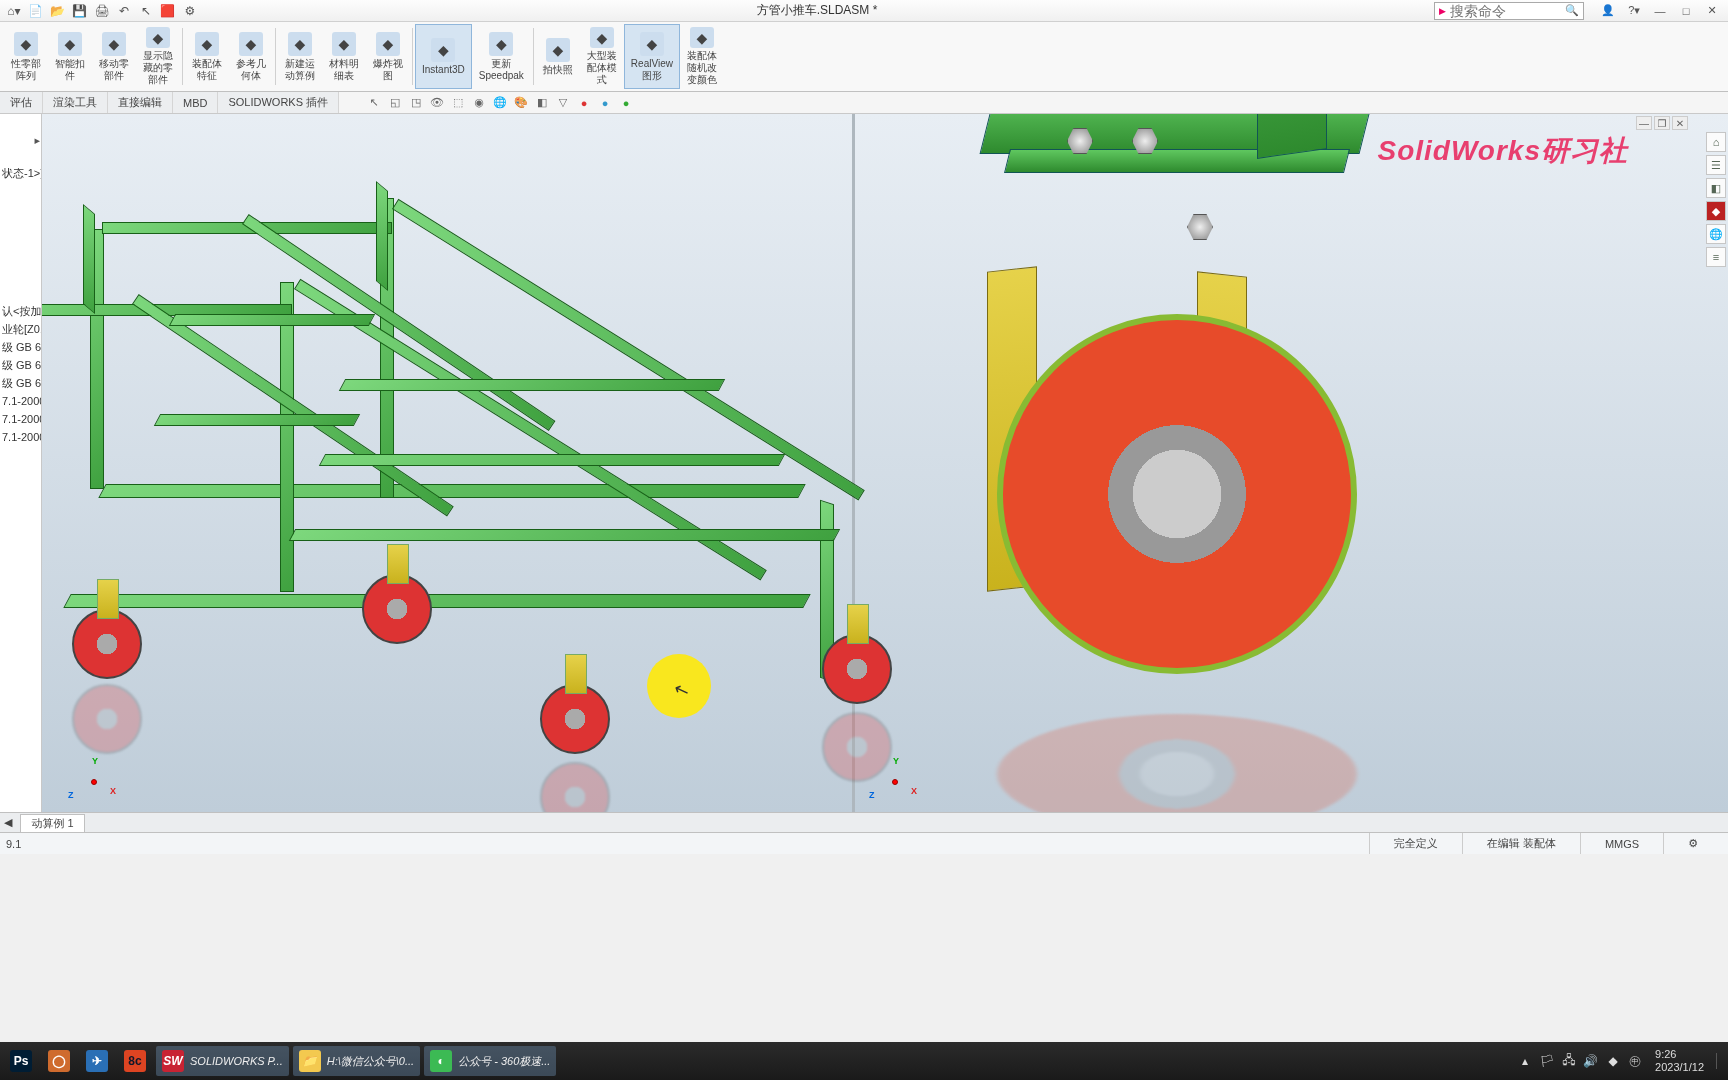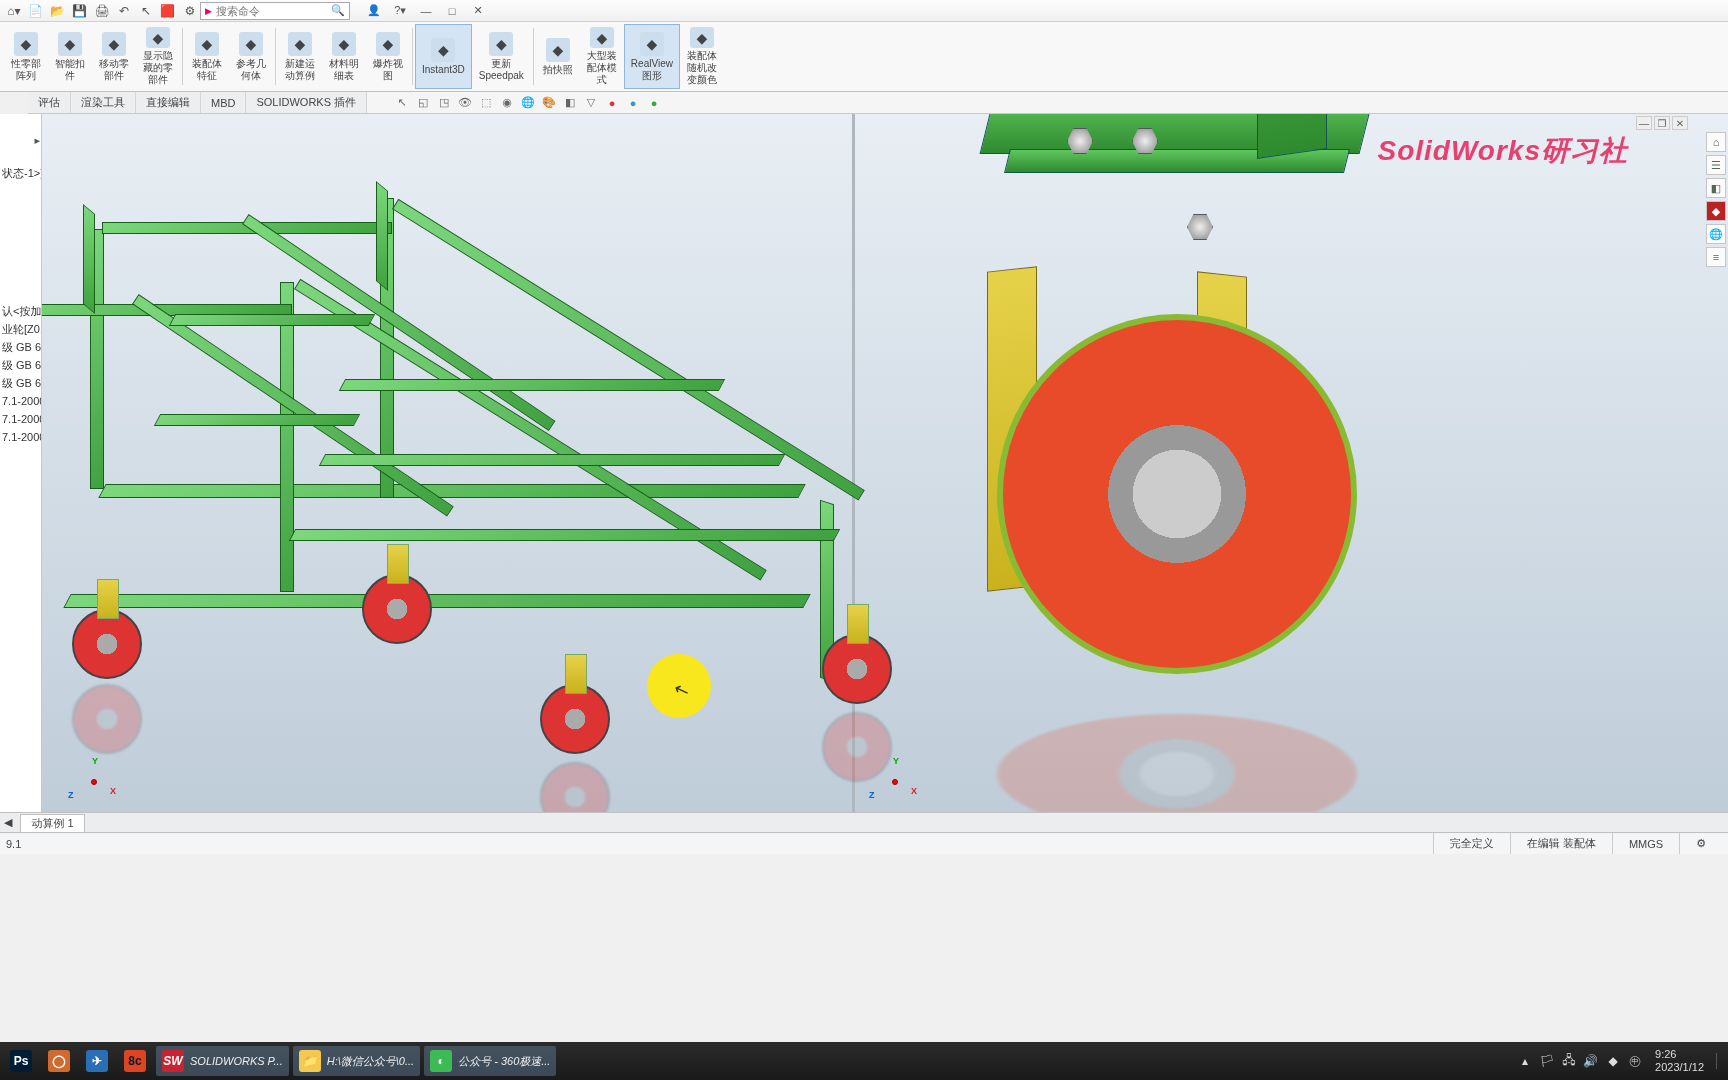--- a/index.html
+++ b/index.html
@@ -6,33 +6,33 @@
 body { width: 1728px; height: 1080px; background: #f0f0f0; overflow: hidden; position: relative; }
 
 
 .title-bar { height: 22px; background: linear-gradient(#fdfdfd,#f0f0f0); display: flex; align-items: center; padding: 0 4px; border-bottom: 1px solid #d0d0d0; }
 .title-bar .qat { display: flex; gap: 2px; }
 .title-bar .qat .ico { width: 20px; height: 18px; display: flex; align-items: center; justify-content: center; border: 1px solid transparent; cursor: pointer; font-size: 12px; color: #555; }
 .title-bar .doc-title { flex: 1; text-align: center; font-size: 12px; color: #333; }
 .title-bar .right-box { display: flex; align-items: center; gap: 4px; }
 .search-cmd { width: 150px; height: 18px; border: 1px solid #aaa; display: flex; align-items: center; padding: 0 4px; background: #fff; }
 .search-cmd .arrow { font-size: 9px; color: #e06; margin-right: 4px; }
-.search-cmd input { border: none; outline: none; width: 100%; font-size: 11px; color: #888; }
+.search-cmd input { border: none; outline: none; width: 100%; font-size: 14px; color: #888; }
 .win-btns { display: flex; gap: 2px; margin-left: 8px; }
 .win-btns span { width: 24px; height: 16px; display: flex; align-items: center; justify-content: center; font-size: 11px; color: #555; cursor: pointer;}
 
 
 .ribbon { height: 70px; background: #f8f8f8; border-bottom: 1px solid #c0c0c0; display: flex; padding: 2px 4px; }
 .ribbon .rbtn { display: flex; flex-direction: column; align-items: center; justify-content: center; padding: 2px 6px; min-width: 36px; border: 1px solid transparent; cursor: pointer; text-align: center; font-size: 10px; color: #444; line-height: 12px; }
 .ribbon .rbtn .ric { width: 24px; height: 24px; background: #cde; border-radius: 3px; margin-bottom: 2px; display:flex; align-items:center; justify-content:center; font-size:14px;}
 .ribbon .rbtn.active { background: #d5e4f2; border-color: #8fb6db; }
 .ribbon .sep { width: 1px; background: #d0d0d0; margin: 4px 2px; }
 
 
-.tabs-row { height: 22px; background: #f5f5f5; border-bottom: 1px solid #c9c9c9; display: flex; align-items: stretch; margin-left: 28px; }
+.tabs-row { height: 22px; background: #f5f5f5; border-bottom: 1px solid #c9c9c9; display: flex; align-items: stretch; }
 .tabs-row .tab { padding: 0 10px; font-size: 11px; color: #444; display: flex; align-items: center; border-right: 1px solid #d5d5d5; background: #eceef0; cursor: pointer; }
 .icon-row { display: flex; gap: 3px; align-items:center; padding: 0 6px; }
 .icon-row .mini { width: 18px; height: 18px; display:flex; align-items:center; justify-content:center; font-size:11px; color:#666; cursor:pointer; border:1px solid transparent;}
 
 
 .main { display: flex; height: 698px; position: relative; }
 
 
 .tree { width: 42px; background: #fff; border-right: 1px solid #c8c8c8; overflow: hidden; font-size: 11px; position: relative; }
 .tree .row { padding: 2px 2px; white-space: nowrap; color: #333; height: 18px; display:flex; align-items:center;}
@@ -77,21 +77,21 @@
 .bigbracket .bolt { position:absolute; width:26px; height:26px; background: radial-gradient(circle,#eee,#888); border:1px solid #555; clip-path: polygon(25% 0,75% 0,100% 50%,75% 100%,25% 100%,0 50%);}
 .yfork { position:absolute; background:linear-gradient(#e6d24a,#c9b21d); border:1px solid #7a6b12;}
 
 
 .model-tabs { height: 20px; background: #ebedef; border-top: 1px solid #c0c0c0; display: flex; align-items: center; font-size: 11px; color: #444; padding: 0 4px; }
 .model-tabs .mtab { padding: 0 10px; background: #fff; border: 1px solid #c0c0c0; border-bottom: none; height: 18px; display:flex; align-items:center; cursor:pointer;}
 
 
 .status-bar { height: 22px; background: #f3f5f7; border-top: 1px solid #c0c0c0; display: flex; align-items: center; font-size: 11px; color: #444; padding: 0 6px; }
 .status-bar .sp { flex: 1; }
-.status-bar .cell { padding: 0 16px; border-left: 1px solid #ccc; height: 100%; display:flex; align-items:center;}
+.status-bar .cell { padding: 0 24px; border-left: 1px solid #ccc; height: 100%; display:flex; align-items:center;}
 
 
 .taskbar { position: absolute; bottom: 0; left: 0; right: 0; height: 38px; background: linear-gradient(#2b2b2b,#1a1a1a); display: flex; align-items: center; padding: 0 4px; gap: 12px; }
 .taskbar .tbtn { height: 30px; min-width: 34px; padding: 0 6px; display: flex; align-items: center; gap: 6px; color: #eee; font-size: 11px; border-radius: 2px; cursor: pointer; }
 .taskbar .tbtn.active { background: rgba(120,160,200,0.35); font-style: italic; }
 .taskbar .tico { width: 22px; height: 22px; border-radius: 3px; display:flex; align-items:center; justify-content:center; font-size:12px; font-weight:bold;}
 .taskbar .spacer { flex: 1; }
 .tray { display:flex; align-items:center; gap: 6px; color:#ddd; font-size:11px; }
 .tray .clock { text-align: left; line-height: 13px; margin: 0 6px; }
 .tray .sysico { width:16px; height:16px; display:flex; align-items:center; justify-content:center; font-size:12px; cursor:pointer;}
@@ -104,20 +104,21 @@
     <span class="ico">⌂▾</span>
     <span class="ico">📄</span>
     <span class="ico">📂</span>
     <span class="ico">💾</span>
     <span class="ico">🖨</span>
     <span class="ico">↶</span>
     <span class="ico">↖</span>
     <span class="ico">🟥</span>
     <span class="ico">⚙</span>
   </div>
+  <div class="doc-title">方管小推车.SLDASM *</div>
   <div class="right-box">
     <div class="search-cmd">
       <span class="arrow">▶</span>
       <input placeholder="搜索命令" style="">
       <span style="font-size:11px;color:#888">🔍</span>
     </div>
     <div class="win-btns">
       <span>👤</span>
       <span>?▾</span>
       <span>—</span>

